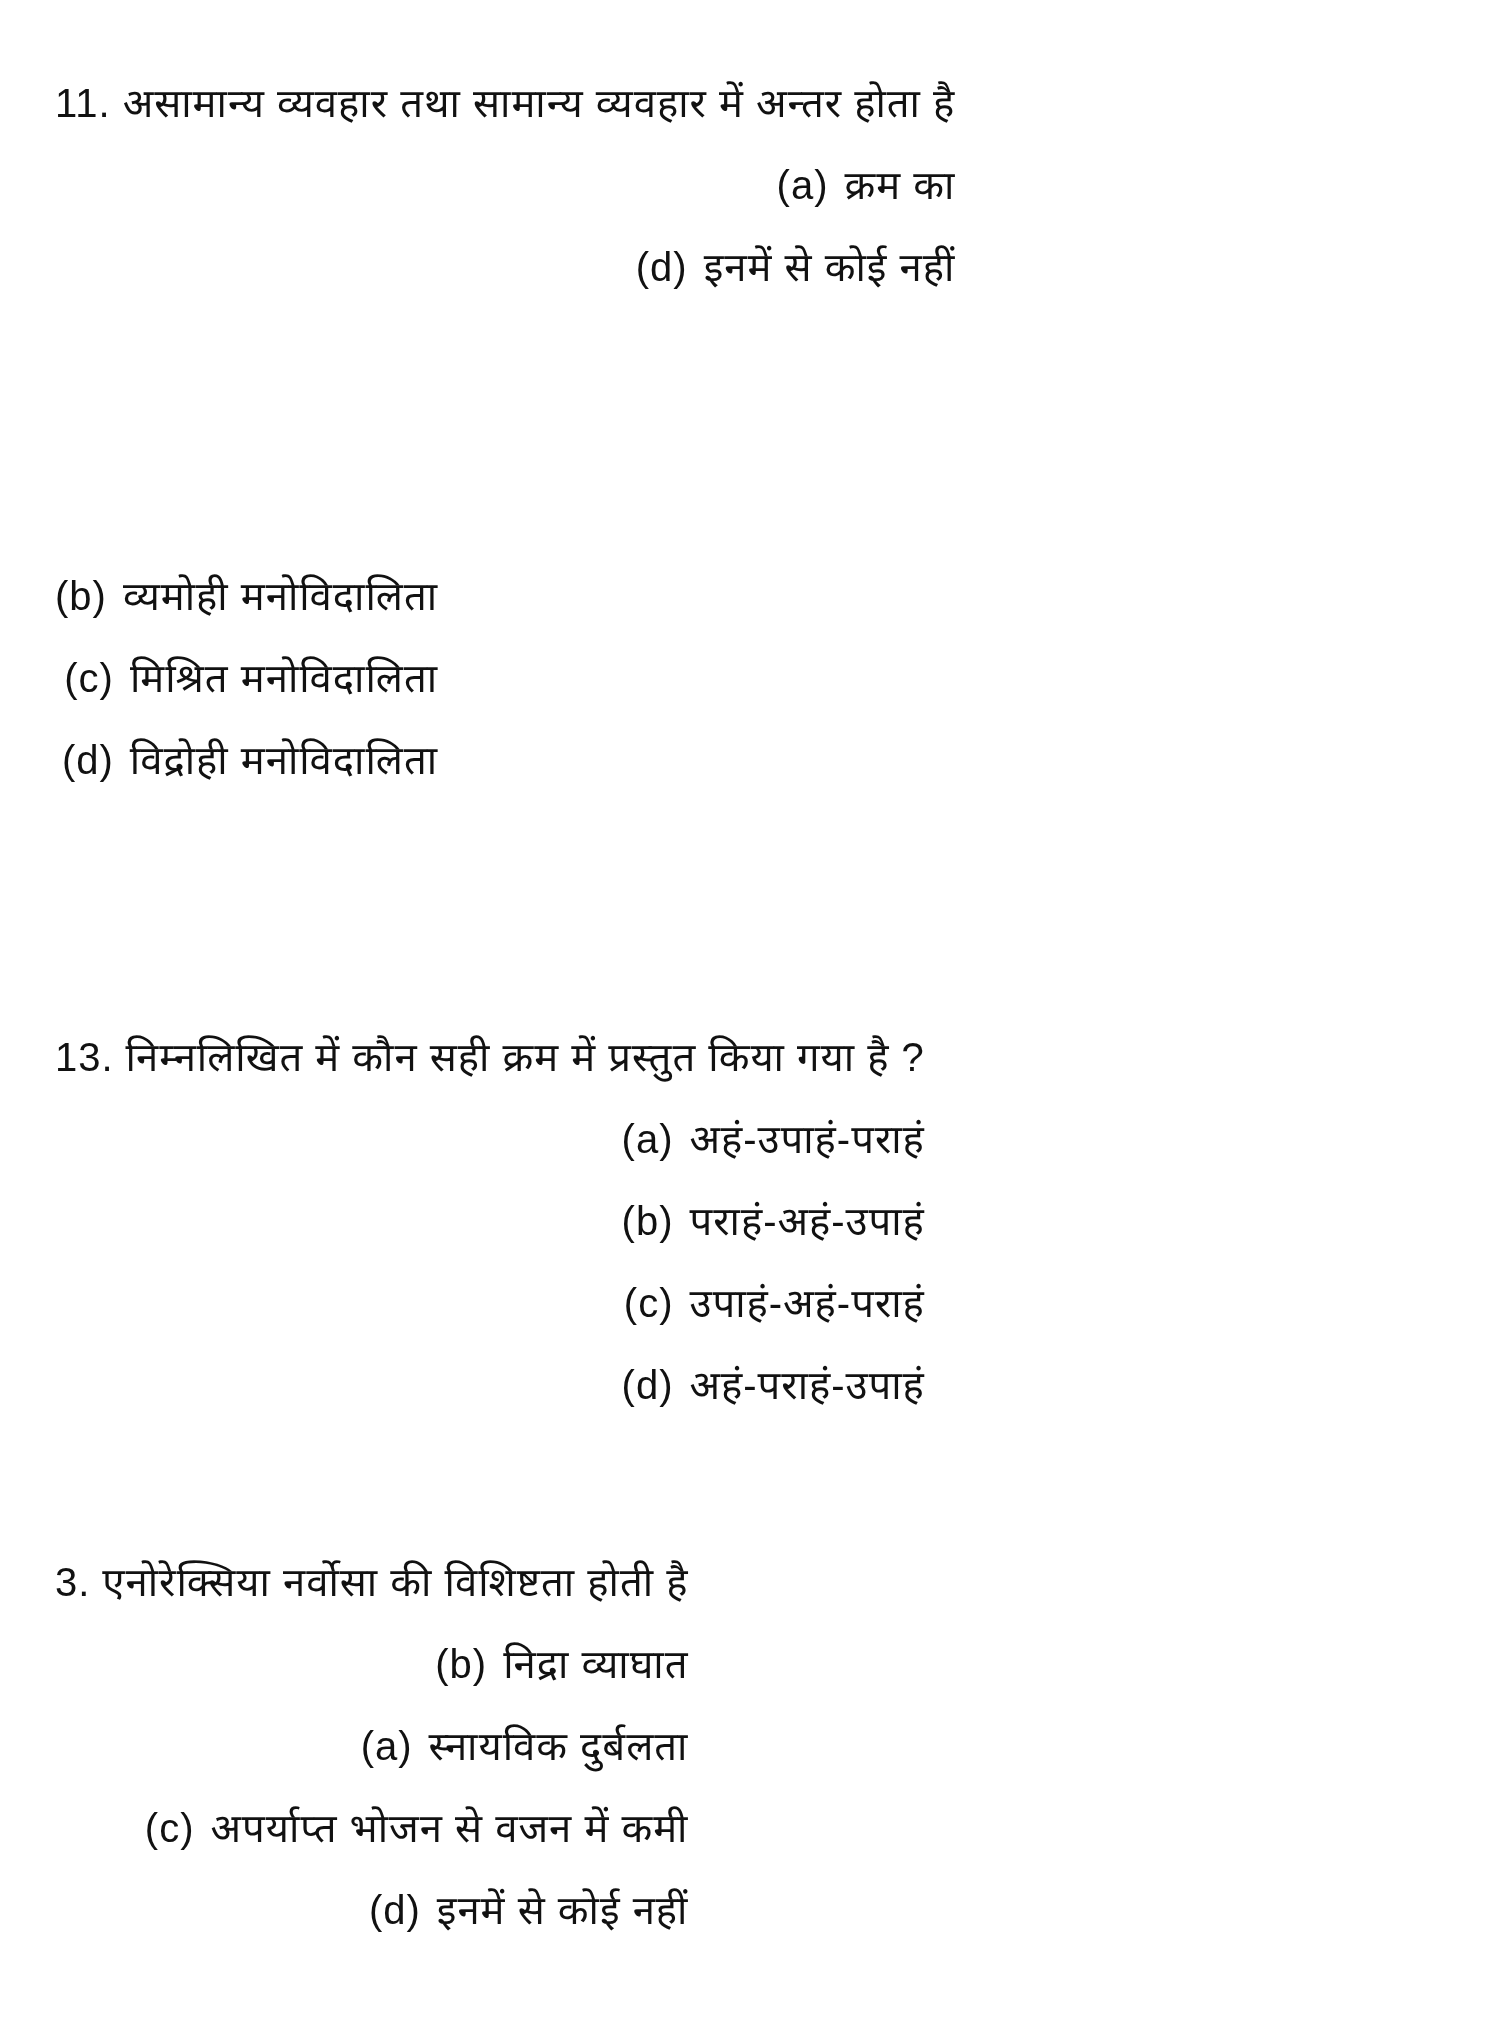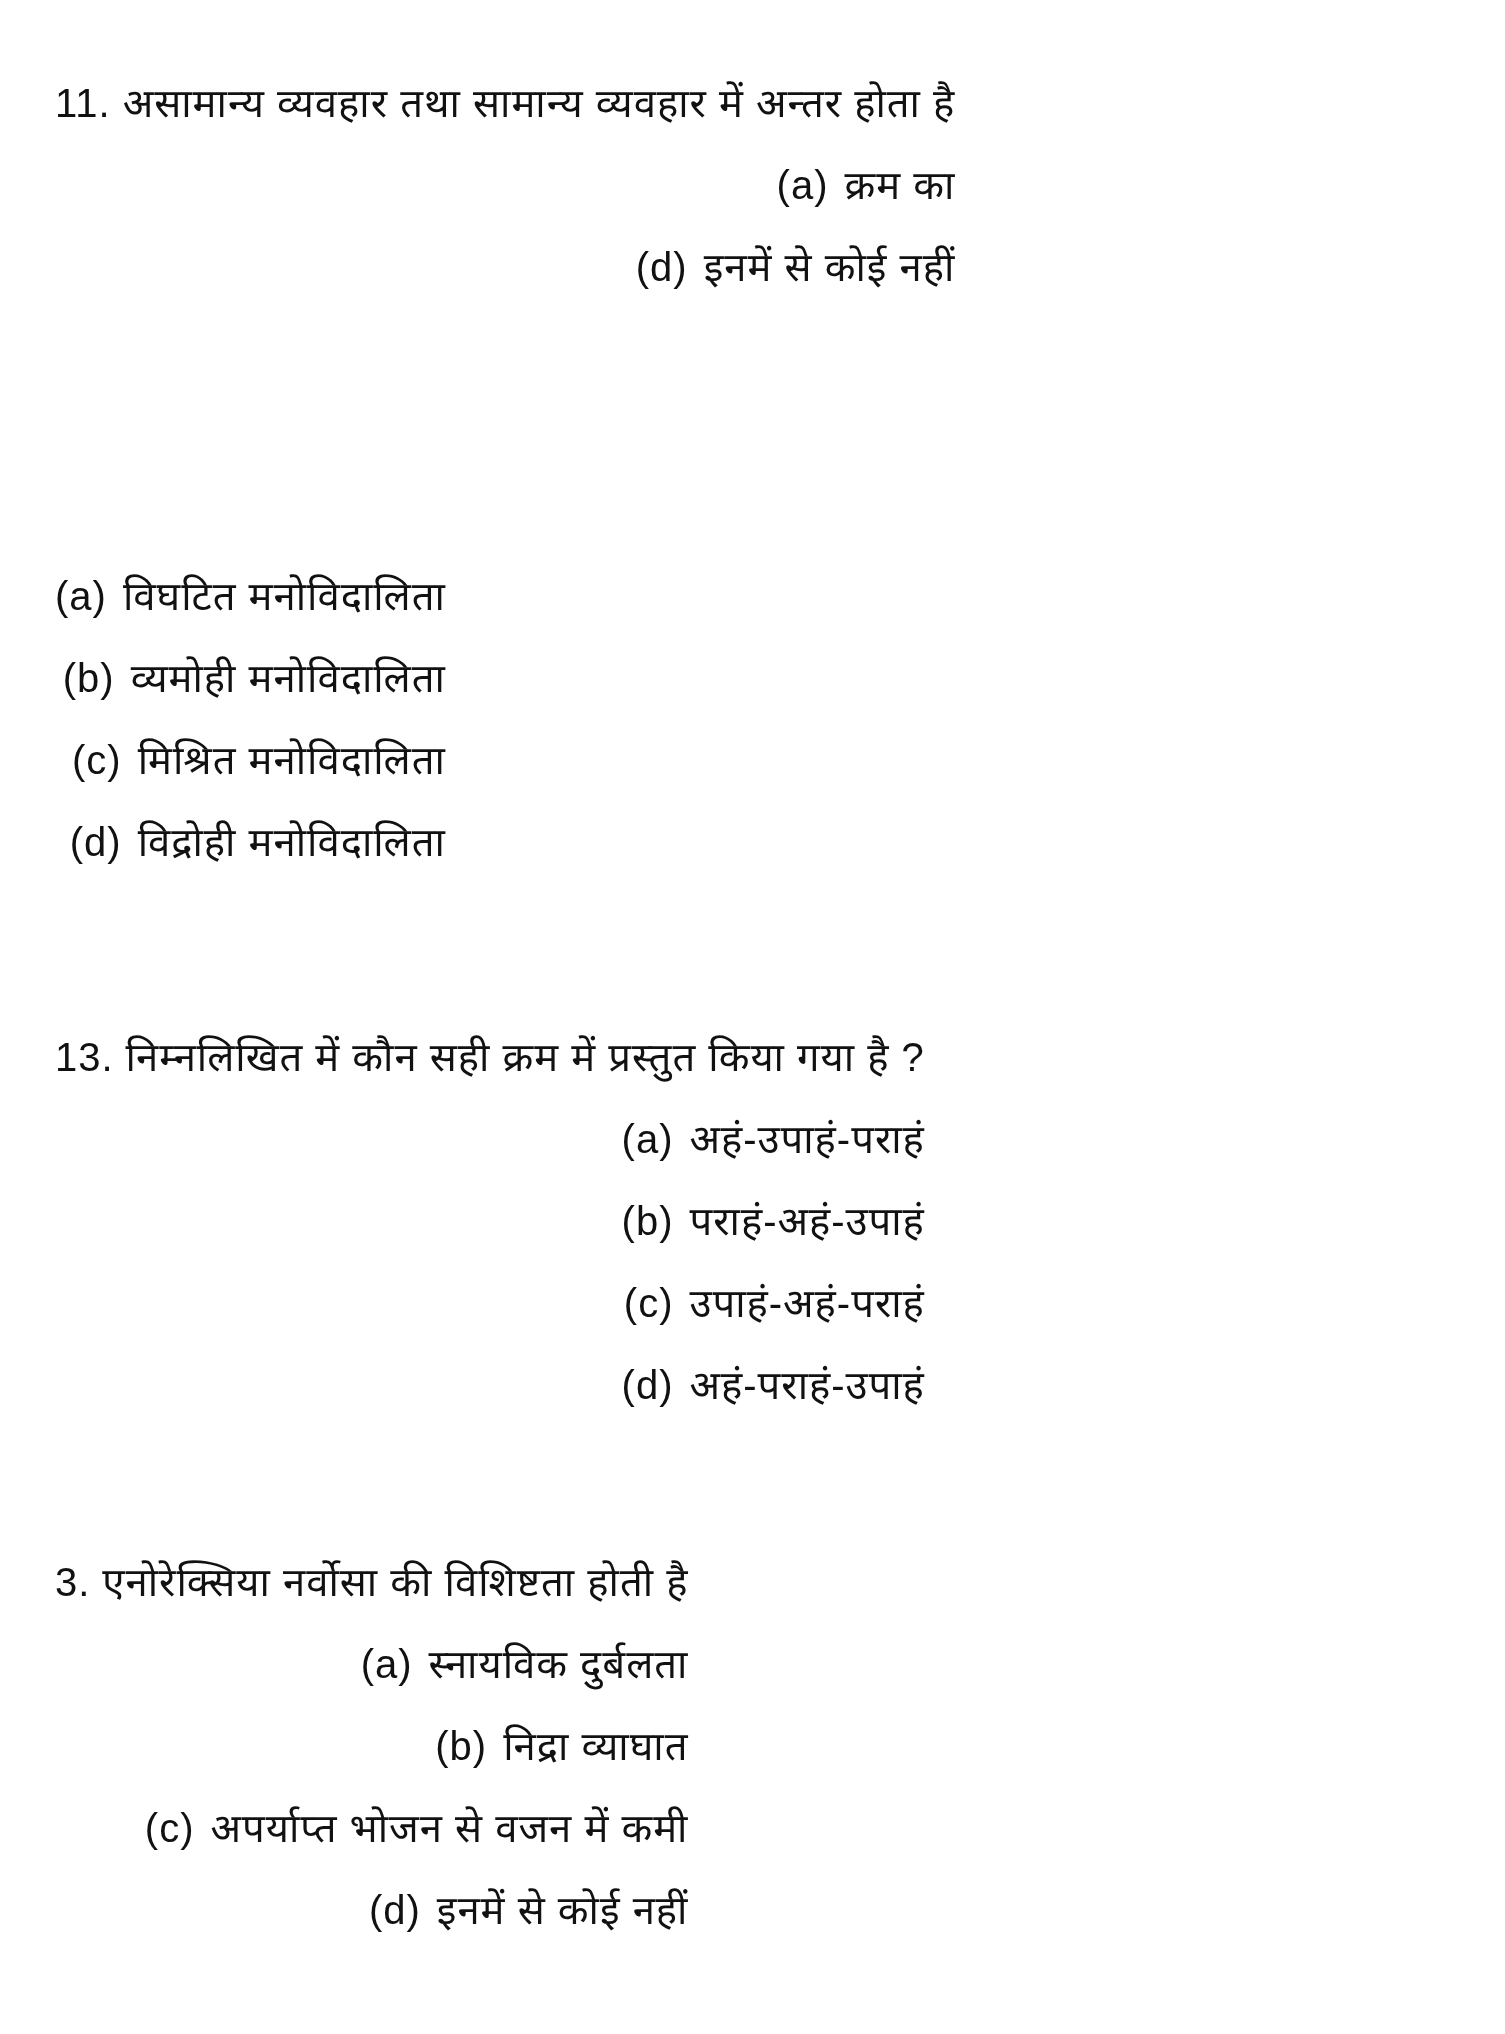--- a/index.html
+++ b/index.html
@@ -16,33 +16,32 @@
 </head>
 <body>
 
 <div class="question" style="top:62px;">
   <div class="q-text"><span class="q-num">11.</span><span>असामान्य व्यवहार तथा सामान्य व्यवहार में अन्तर होता है</span></div>
   <div class="opt"><span class="opt-label">(a)</span><span>क्रम का</span></div>
   <div class="opt"><span class="opt-label">(d)</span><span>इनमें से कोई नहीं</span></div>
 </div>
 
 <div class="question" style="top:555px;">
-  <div class="opt"><span class="opt-label">(a)</span><span>विघटित मनोविदालिता</span></div>
   <div class="opt"><span class="opt-label">(b)</span><span>व्यमोही मनोविदालिता</span></div>
   <div class="opt"><span class="opt-label">(c)</span><span>मिश्रित मनोविदालिता</span></div>
   <div class="opt"><span class="opt-label">(d)</span><span>विद्रोही मनोविदालिता</span></div>
 </div>
 
 <div class="question" style="top:1016px;">
   <div class="q-text"><span class="q-num">13.</span><span>निम्नलिखित में कौन सही क्रम में प्रस्तुत किया गया है ?</span></div>
   <div class="opt"><span class="opt-label">(a)</span><span>अहं-उपाहं-पराहं</span></div>
   <div class="opt"><span class="opt-label">(b)</span><span>पराहं-अहं-उपाहं</span></div>
   <div class="opt"><span class="opt-label">(c)</span><span>उपाहं-अहं-पराहं</span></div>
   <div class="opt"><span class="opt-label">(d)</span><span>अहं-पराहं-उपाहं</span></div>
 </div>
 
 <div class="question" style="top:1541px;">
   <div class="q-text"><span class="q-num">3.</span><span>एनोरेक्सिया नर्वोसा की विशिष्टता होती है</span></div>
+  <div class="opt"><span class="opt-label">(b)</span><span>निद्रा व्याघात</span></div>
   <div class="opt"><span class="opt-label">(a)</span><span>स्नायविक दुर्बलता</span></div>
-  <div class="opt"><span class="opt-label">(b)</span><span>निद्रा व्याघात</span></div>
   <div class="opt"><span class="opt-label">(c)</span><span>अपर्याप्त भोजन से वजन में कमी</span></div>
   <div class="opt"><span class="opt-label">(d)</span><span>इनमें से कोई नहीं</span></div>
 </div>
 
 </body></html>

